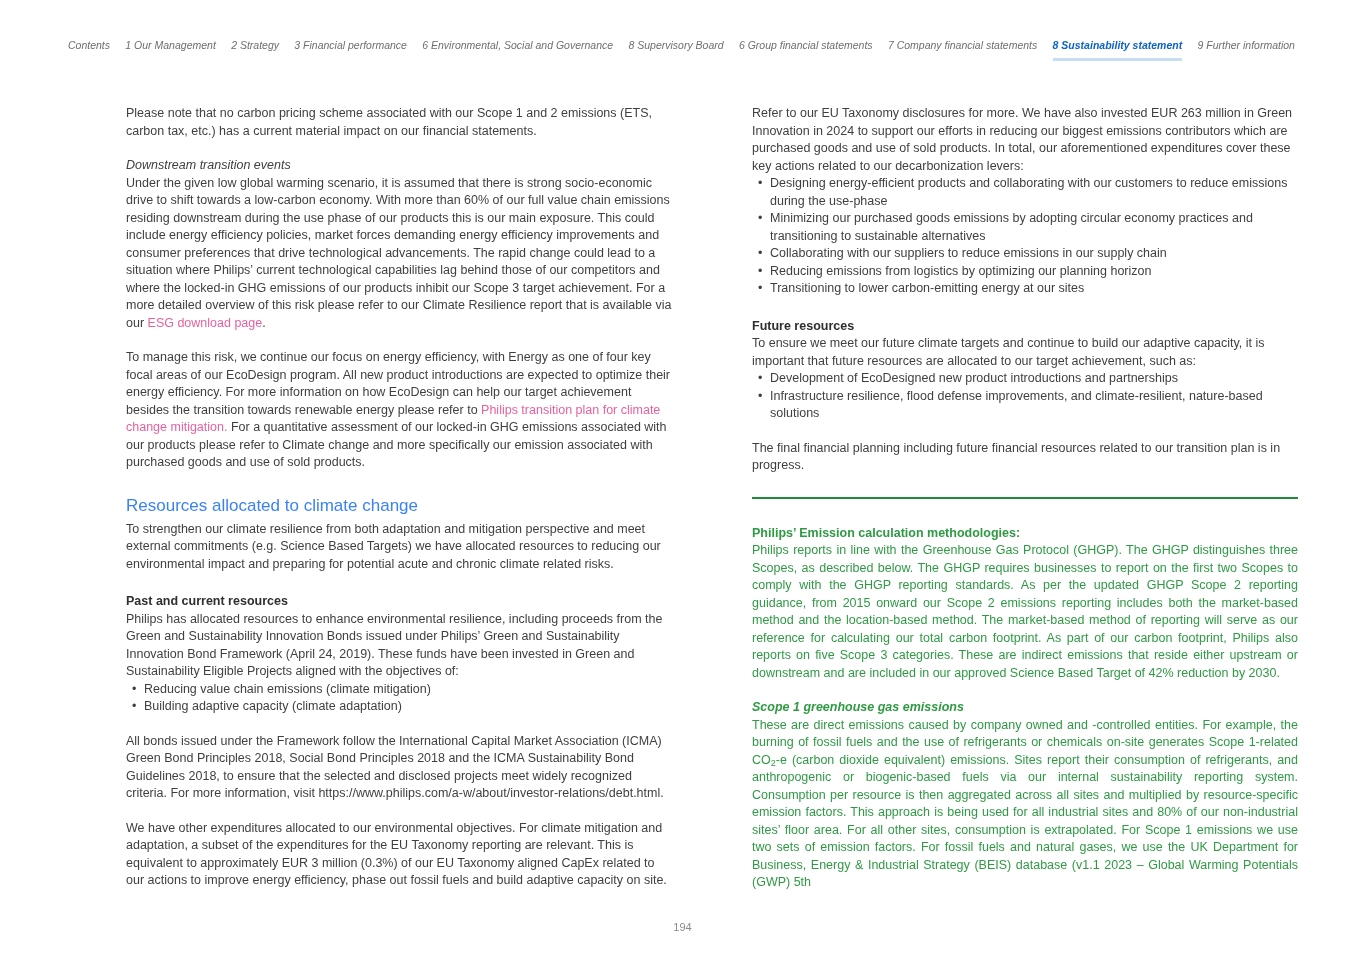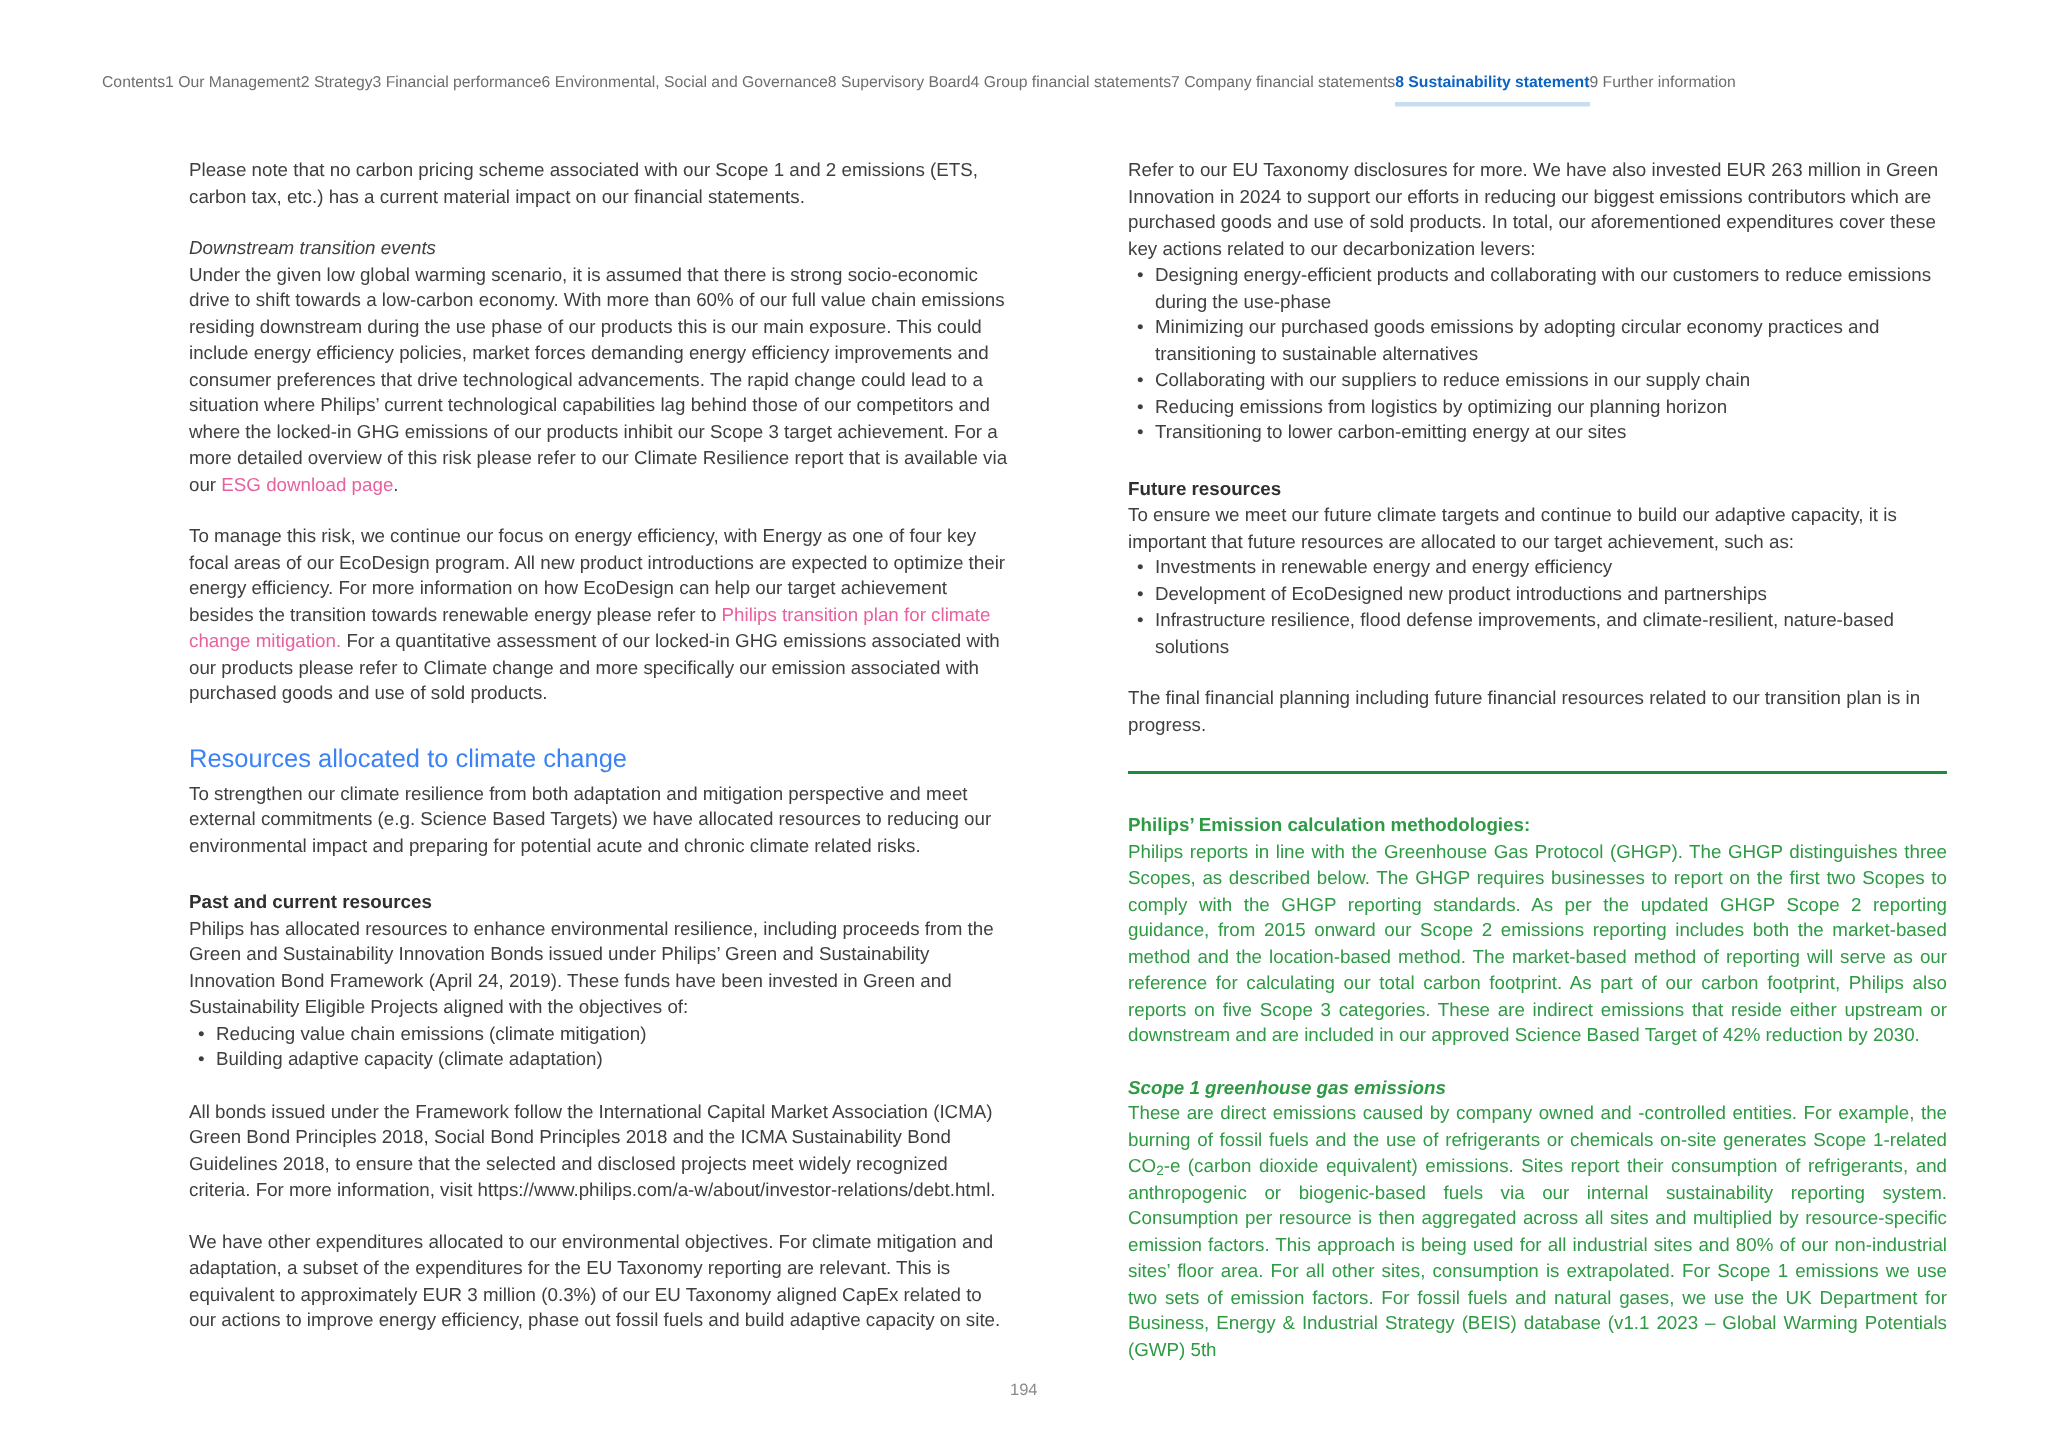--- a/index.html
+++ b/index.html
@@ -8,23 +8,23 @@
     width: 1365px; height: 964px;
     font-family: "Liberation Sans", "DejaVu Sans", sans-serif;
     color: #3f3f3f;
     position: relative;
     overflow: hidden;
   }
   .page { position: relative; width: 1365px; height: 964px; background: #fff; }
 
   
   .topnav {
-    position: absolute; left: 68px; right: 70px; top: 48px;
-    display: flex; align-items: flex-start;
-    font-size: 10.5px; color: #6e6e6e; line-height: 14px;
+    position: absolute; left: 68px; right: 70px; top: 38px;
+    display: flex; justify-content: space-between; align-items: flex-start;
+    font-size: 10.5px; color: #6e6e6e; line-height: 14px; font-style: italic;
   }
   .nav-item { white-space: nowrap; cursor: pointer; position: relative; padding-bottom: 9px; }
   .nav-item.active { color: #0b63c5; font-weight: bold; }
   .nav-item.active::after {
     content: ""; position: absolute; left: 0; right: 0; bottom: 0;
     height: 3px; background: #c7def2;
   }
 
   
   .col { position: absolute; top: 105px; font-size: 12.5px; line-height: 17.5px; }
@@ -70,21 +70,21 @@
 
 <div class="page">
 
   <div class="topnav">
     <span class="nav-item">Contents</span>
     <span class="nav-item">1  Our Management</span>
     <span class="nav-item">2  Strategy</span>
     <span class="nav-item">3  Financial performance</span>
     <span class="nav-item">6  Environmental, Social and Governance</span>
     <span class="nav-item">8  Supervisory Board</span>
-    <span class="nav-item">4  Group financial statements</span>
+    <span class="nav-item">6  Group financial statements</span>
     <span class="nav-item">7  Company financial statements</span>
     <span class="nav-item active">8  Sustainability statement</span>
     <span class="nav-item">9  Further information</span>
   </div>
 
   <div class="col col-left">
 
     <p class="body">Please note that no carbon pricing scheme associated with our Scope 1 and 2 emissions (ETS, carbon tax, etc.) has a current material impact on our financial statements.</p>
 
     <p class="h-italic">Downstream transition events</p>
@@ -114,21 +114,20 @@
       <li>Designing energy-efficient products and collaborating with our customers to reduce emissions during the use-phase</li>
       <li>Minimizing our purchased goods emissions by adopting circular economy practices and transitioning to sustainable alternatives</li>
       <li>Collaborating with our suppliers to reduce emissions in our supply chain</li>
       <li>Reducing emissions from logistics by optimizing our planning horizon</li>
       <li>Transitioning to lower carbon-emitting energy at our sites</li>
     </ul>
 
     <p class="h-bold">Future resources</p>
     <p class="tight">To ensure we meet our future climate targets and continue to build our adaptive capacity, it is important that future resources are allocated to our target achievement, such as:</p>
     <ul class="bullets">
-      <li>Investments in renewable energy and energy efficiency</li>
       <li>Development of EcoDesigned new product introductions and partnerships</li>
       <li>Infrastructure resilience, flood defense improvements, and climate-resilient, nature-based solutions</li>
     </ul>
 
     <p class="body">The final financial planning including future financial resources related to our transition plan is in progress.</p>
 
     <hr class="green-rule">
 
     <div class="green-section">
       <p class="h-green-bold">Philips’ Emission calculation methodologies:</p>

